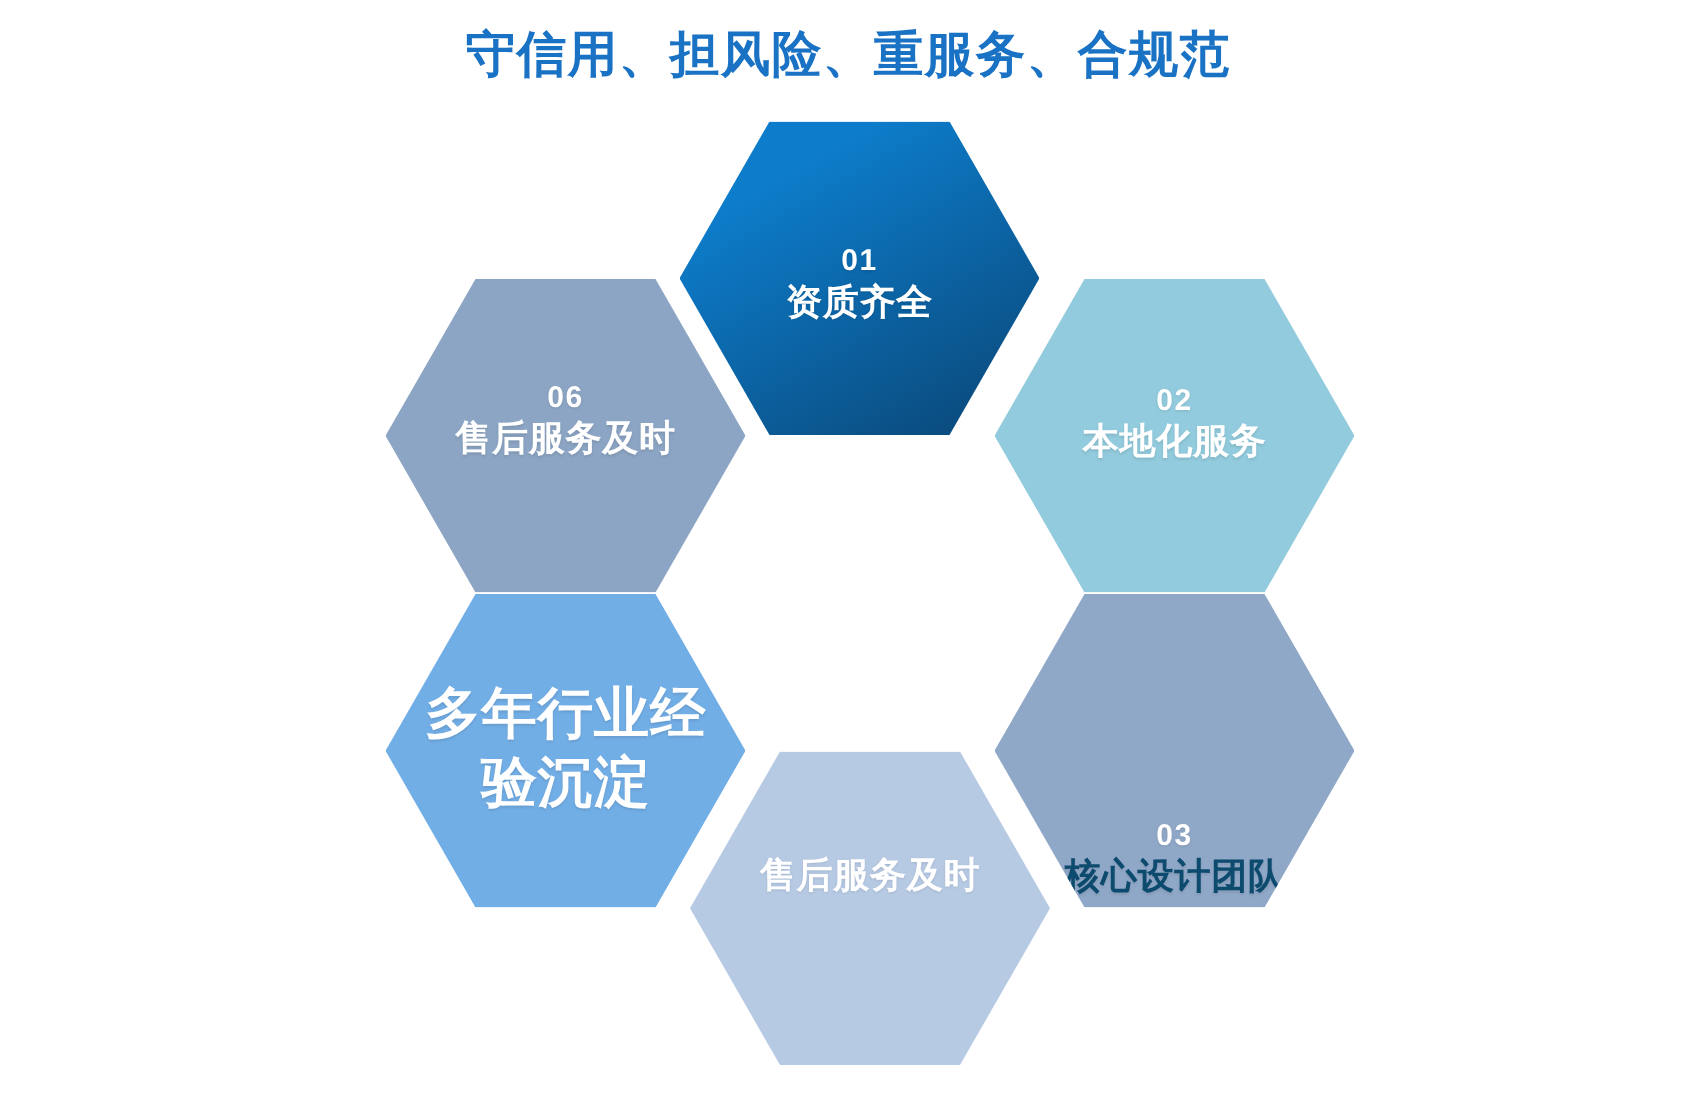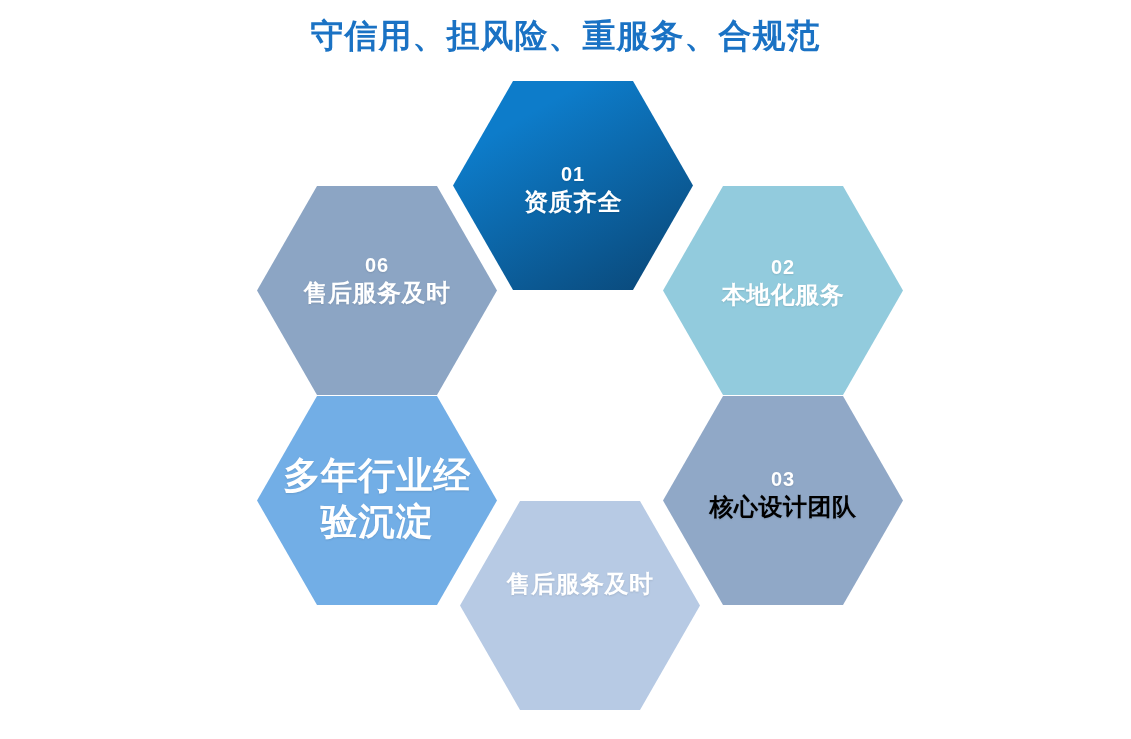--- a/index.html
+++ b/index.html
@@ -82,21 +82,21 @@
     color: #ffffff;
     line-height: 1.22;
     letter-spacing: 0.5px;
     text-shadow: 0 1px 2px rgba(0,0,0,0.10);
     white-space: pre-line;
   }
 
   
   .hex-01 { left: 453px; top: 81px;  }
   .hex-02 { left: 663px; top: 186px; }
-  .hex-03 { left: 663px; top: 396px; }
+  .hex-03 { left: 663px; top: 396px; justify-content: flex-end; }
   .hex-04 { left: 460px; top: 501px; }
   .hex-05 { left: 257px; top: 396px; }
   .hex-06 { left: 257px; top: 186px; }
 
   
   .hex-01 .hex-inner { transform: translateY(4px); }
   .hex-02 .hex-inner { transform: translateY(-8px); }
   .hex-03 .hex-inner { transform: translateY(-6px); }
   .hex-04 .hex-inner { transform: translateY(-22px); }
   .hex-05 .hex-inner { transform: translateY(-2px); }
@@ -123,21 +123,21 @@
     <div class="hex hex-02" style="background: rgb(146, 203, 221);">
       <div class="hex-inner">
         <span class="hex-num" style="color: rgb(255, 255, 255);">02</span>
         <span class="hex-label" style="color: rgb(255, 255, 255);">本地化服务</span>
       </div>
     </div>
 
     <div class="hex hex-03" style="background: rgb(144, 168, 199);">
       <div class="hex-inner">
         <span class="hex-num" style="color: rgb(255, 255, 255);">03</span>
-        <span class="hex-label" style="color: #000000;">核心设计团队</span>
+        <span class="hex-label" style="color: #0c4a6e;">核心设计团队</span>
       </div>
     </div>
 
     <div class="hex hex-04" style="background: rgb(183, 202, 228);">
       <div class="hex-inner">
         <span class="hex-label" style="color: rgb(255, 255, 255);">售后服务及时</span>
       </div>
     </div>
 
     <div class="hex hex-05" style="background: rgb(114, 174, 230);">

